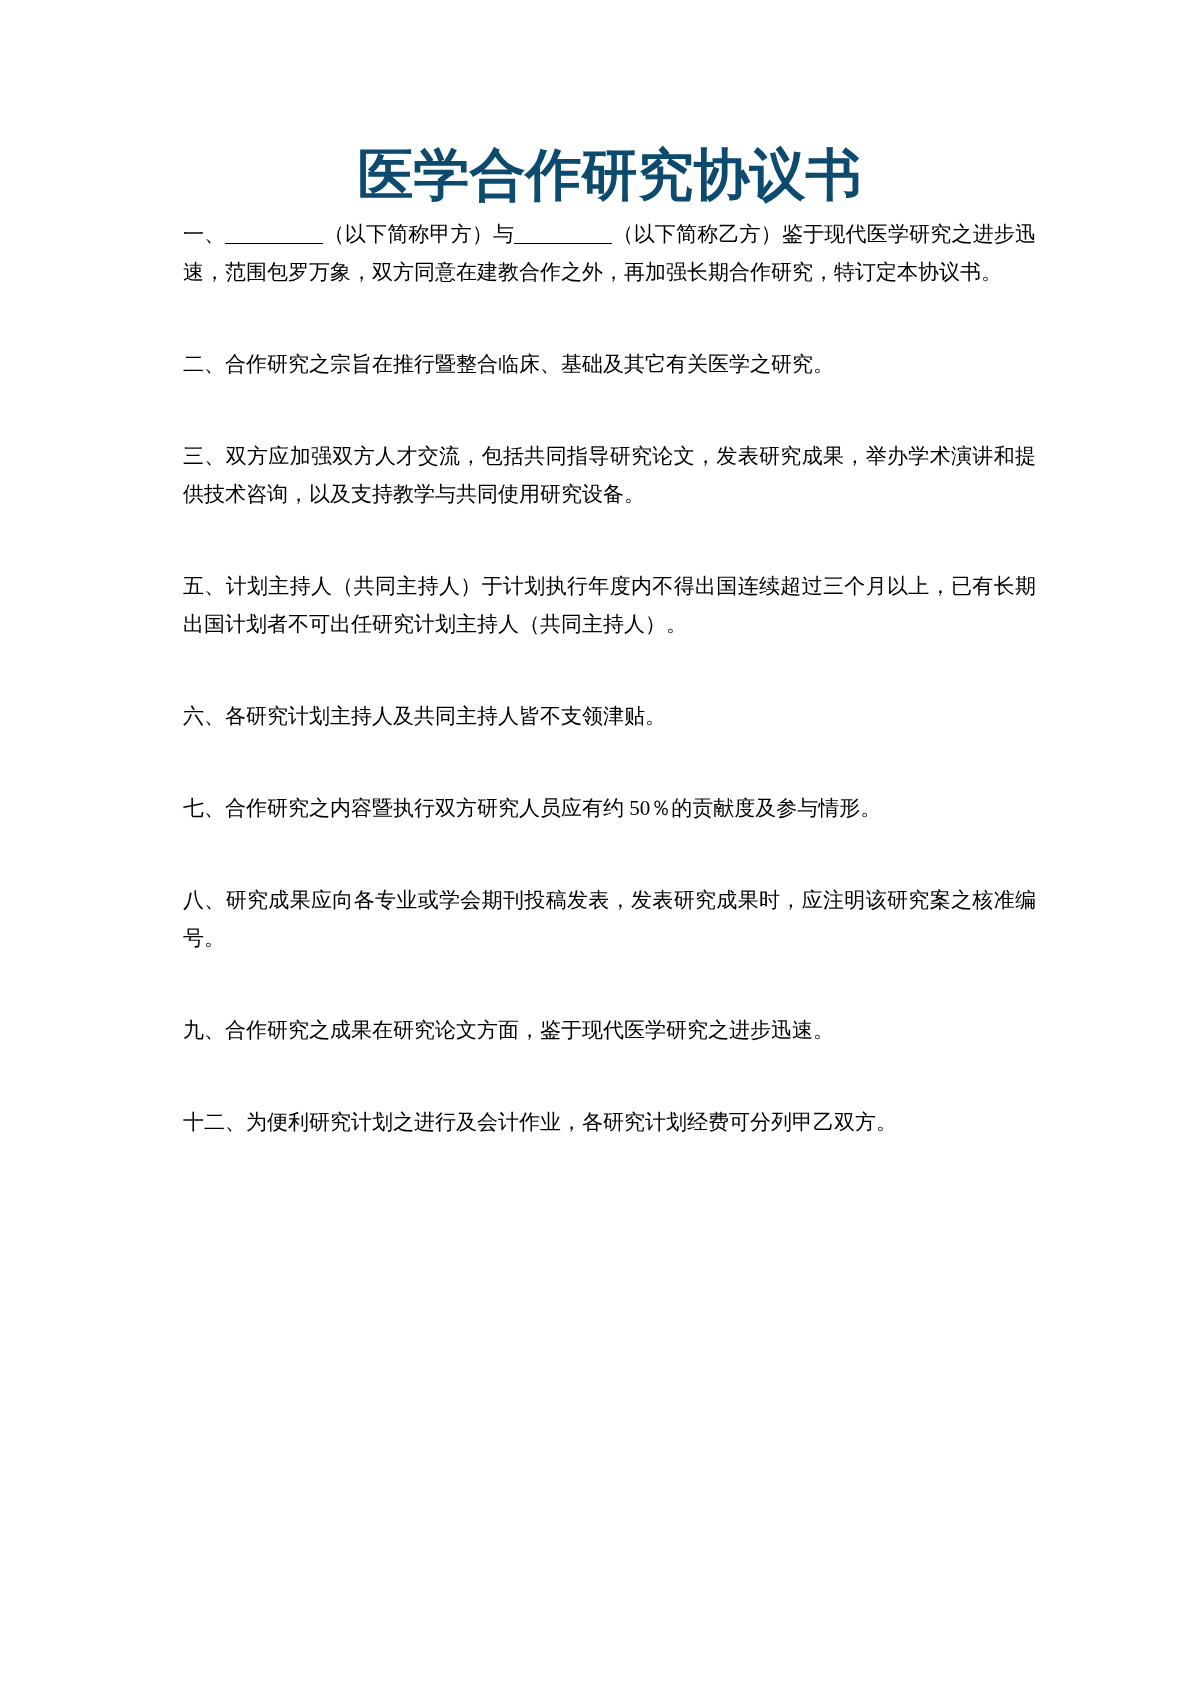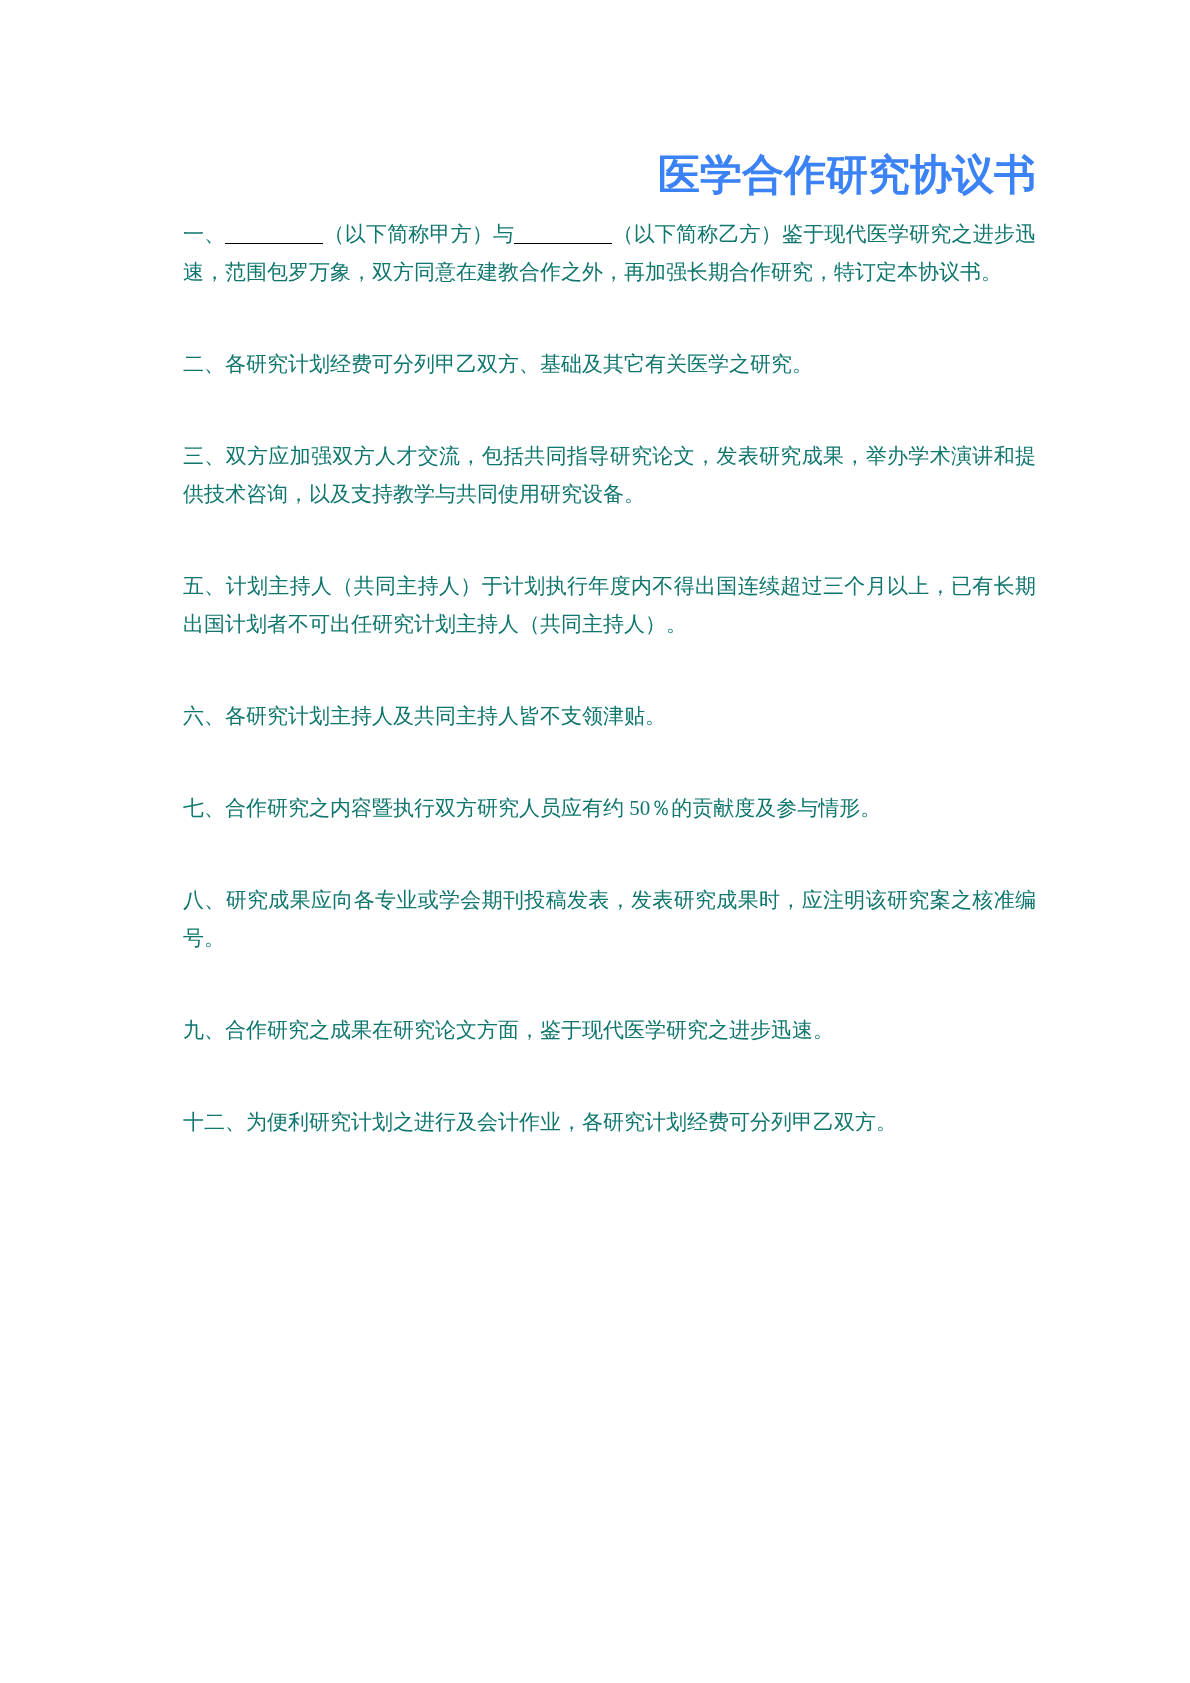--- a/index.html
+++ b/index.html
@@ -16,32 +16,32 @@
     font-family: "Liberation Serif", "DejaVu Serif", serif;
     color: #000000;
   }
   .content {
     margin-left: 183px;
     width: 853px;
   }
   .doc-title {
     margin: 0 0 12px 0;
     padding-top: 147px;
-    font-size: 42px;
+    font-size: 56px;
     line-height: 56px;
     font-weight: bold;
-    text-align: right;
-    color: #3b82f6;
+    text-align: center;
+    color: #0c4a6e;
   }
   .clause {
     margin: 0 0 54px 0;
     font-size: 21px;
     line-height: 38px;
     text-align: justify;
-    color: #0f766e;
+    color: #000000;
   }
   .clause:last-child {
     margin-bottom: 0;
   }
   .blank {
     display: inline-block;
     width: 98px;
     height: 22px;
     border-bottom: 1px solid #000000;
     margin-bottom: -3px;
@@ -53,21 +53,21 @@
 </head>
 <body>
 
 <div class="page">
   <div class="content">
 
     <h1 class="doc-title">医学合作研究协议书</h1>
 
     <p class="clause"><span>一、</span><span class="blank"></span><span>（以下简称甲方）与</span><span class="blank"></span><span>（以下简称乙方）鉴于现代医学研究之进步迅速，范围包罗万象，双方同意在建教合作之外，再加强长期合作研究，特订定本协议书。</span></p>
 
-    <p class="clause">二、各研究计划经费可分列甲乙双方、基础及其它有关医学之研究。</p>
+    <p class="clause">二、合作研究之宗旨在推行暨整合临床、基础及其它有关医学之研究。</p>
 
     <p class="clause">三、双方应加强双方人才交流，包括共同指导研究论文，发表研究成果，举办学术演讲和提供技术咨询，以及支持教学与共同使用研究设备。</p>
 
 
     <p class="clause">五、计划主持人（共同主持人）于计划执行年度内不得出国连续超过三个月以上，已有长期出国计划者不可出任研究计划主持人（共同主持人）。</p>
 
     <p class="clause">六、各研究计划主持人及共同主持人皆不支领津贴。</p>
 
     <p class="clause">七、合作研究之内容暨执行双方研究人员应有约 50％的贡献度及参与情形。</p>
 

